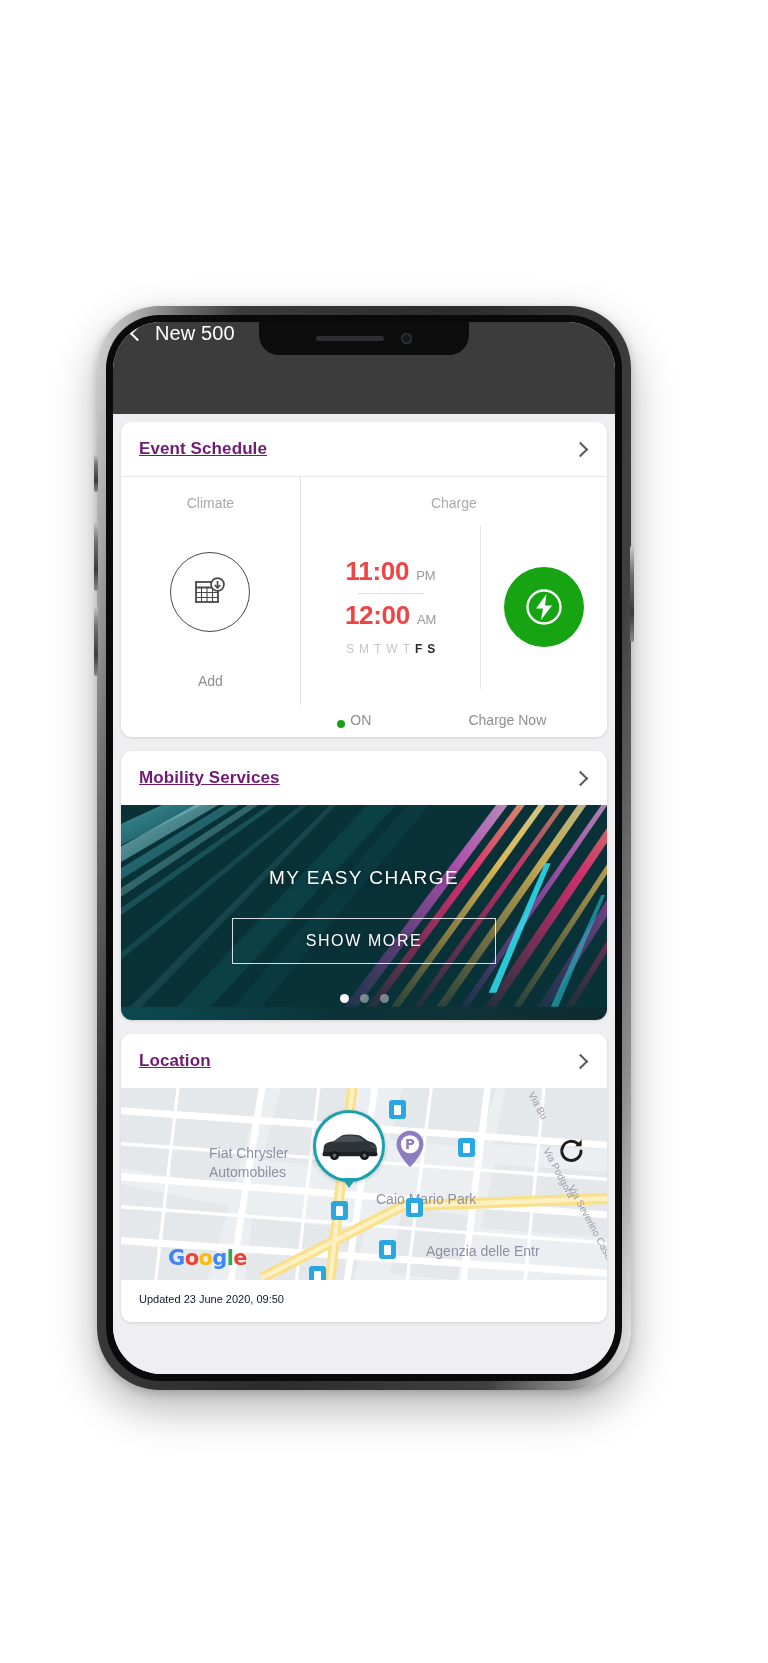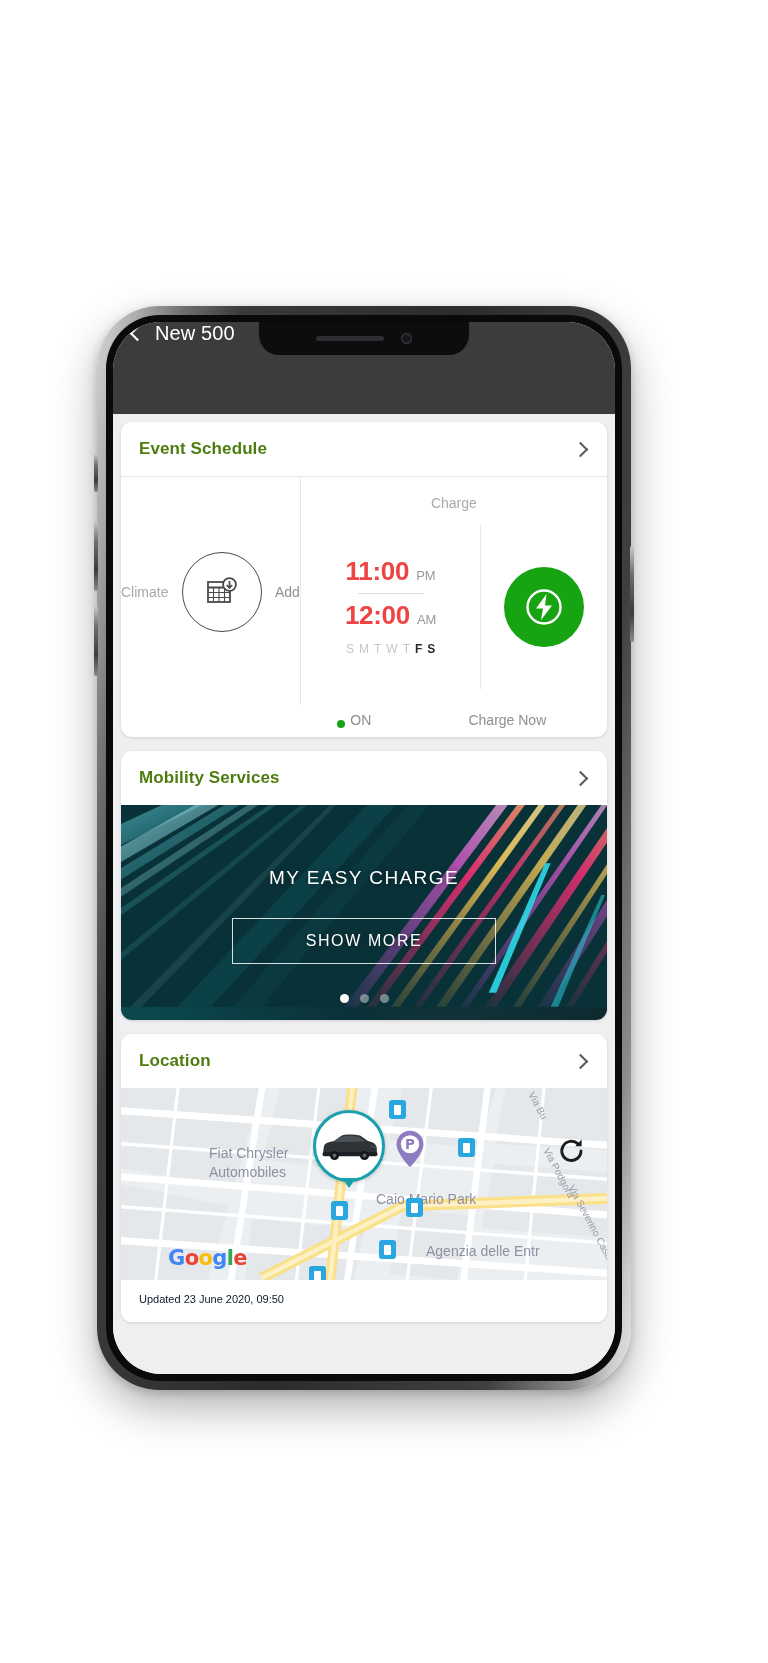--- a/index.html
+++ b/index.html
@@ -134,41 +134,42 @@
     height: 54px;
     display: flex;
     align-items: center;
     justify-content: space-between;
     padding: 0 18px 0 18px;
     cursor: pointer;
   }
   .card-title {
     font-size: 17px;
     font-weight: 700;
-    color: #4d7c0f;
+    color: #701a75;
     letter-spacing: .1px;
+    text-decoration: underline;
   }
   .chev-right {
     width: 11px; height: 11px;
     border-top: 2.1px solid #5a5a5a;
     border-right: 2.1px solid #5a5a5a;
     transform: rotate(45deg);
     margin-right: 3px;
   }
   .divider { height: 1px; background: #e6e6e8; }
 
   
   .sched-body {
     display: flex;
     height: 228px;
   }
   .sched-climate {
     width: 37%;
     display: flex;
-    flex-direction: row;
+    flex-direction: column;
     align-items: center;
     justify-content: space-between;
     padding: 18px 0 16px 0;
     border-right: 1px solid #e6e6e8;
   }
   .sched-charge {
     flex: 1;
     display: flex;
     flex-direction: column;
     padding: 18px 0 16px 0;

